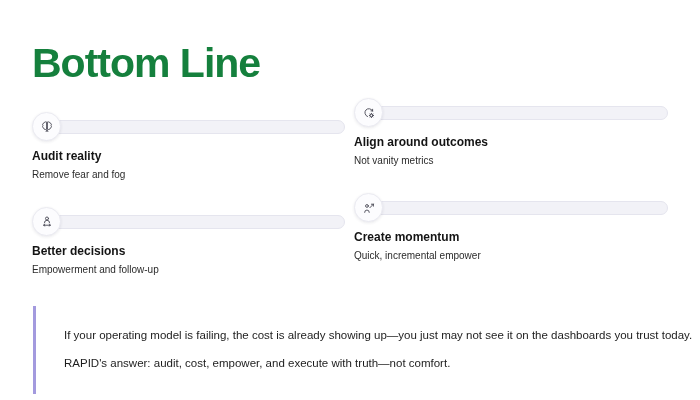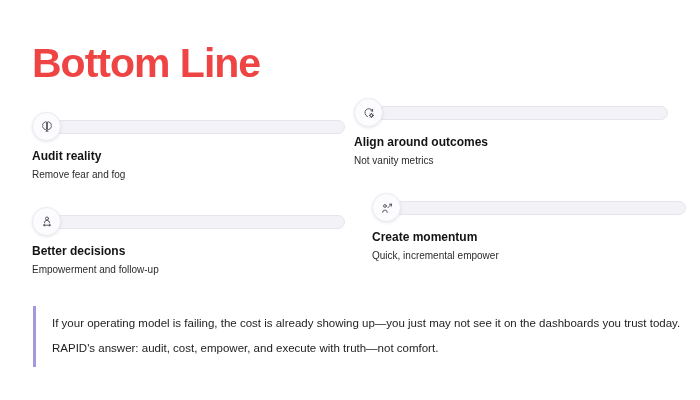--- a/index.html
+++ b/index.html
@@ -3,27 +3,27 @@
 <meta charset="utf-8">
 <style>
   html,body { margin:0; padding:0; background:#ffffff; }
   .slide {
     position:relative; width:700px; height:400px; background:#ffffff;
     font-family:"Liberation Sans", sans-serif; overflow:hidden;
   }
   .page-title {
     position:absolute; left:32px; top:40px; margin:0;
     font-size:41px; line-height:46px; font-weight:800;
-    letter-spacing:-1px; color:#ef4444;
+    letter-spacing:-1px; color:#15803d;
   }
   .feature { position:absolute; }
   .f1 { left:32px;  top:112px; width:313px; }
   .f2 { left:354px; top:98px;  width:314px; }
   .f3 { left:32px;  top:207px; width:313px; }
-  .f4 { left:372px; top:193px; width:314px; }
+  .f4 { left:354px; top:193px; width:314px; }
   .feature-head { position:relative; height:29px; }
   .feature-bar {
     position:absolute; left:13px; right:0; top:8px; height:14px;
     box-sizing:border-box; border-radius:8px;
     background:#f2f2f7; border:1px solid #e5e5ee;
   }
   .icon-circle {
     position:absolute; left:0; top:0; width:29px; height:29px; z-index:2;
     box-sizing:border-box; border-radius:50%;
     background:#fcfcfe; border:1px solid #eaeaf1;
@@ -35,21 +35,21 @@
     margin:8px 0 0 0; font-size:12px; font-weight:700; color:#141414;
   }
   .feature-sub {
     margin:6px 0 0 0; font-size:10px; color:#2b2b2b;
   }
   .callout {
     position:absolute; left:33px; top:306px; right:20px;
     border-left:3px solid #a39ade; padding:7px 0 9px 12px;
   }
   .callout p {
-    margin:4px; font-size:11.5px; color:#1d1d1d; white-space:nowrap;
+    margin:16px; font-size:11.5px; color:#1d1d1d; white-space:nowrap;
   }
   .callout p + p { margin-top:13px; }
 </style>
 </head>
 <body>
 
 <div class="slide">
 
   <h1 class="page-title">Bottom Line</h1>
 

